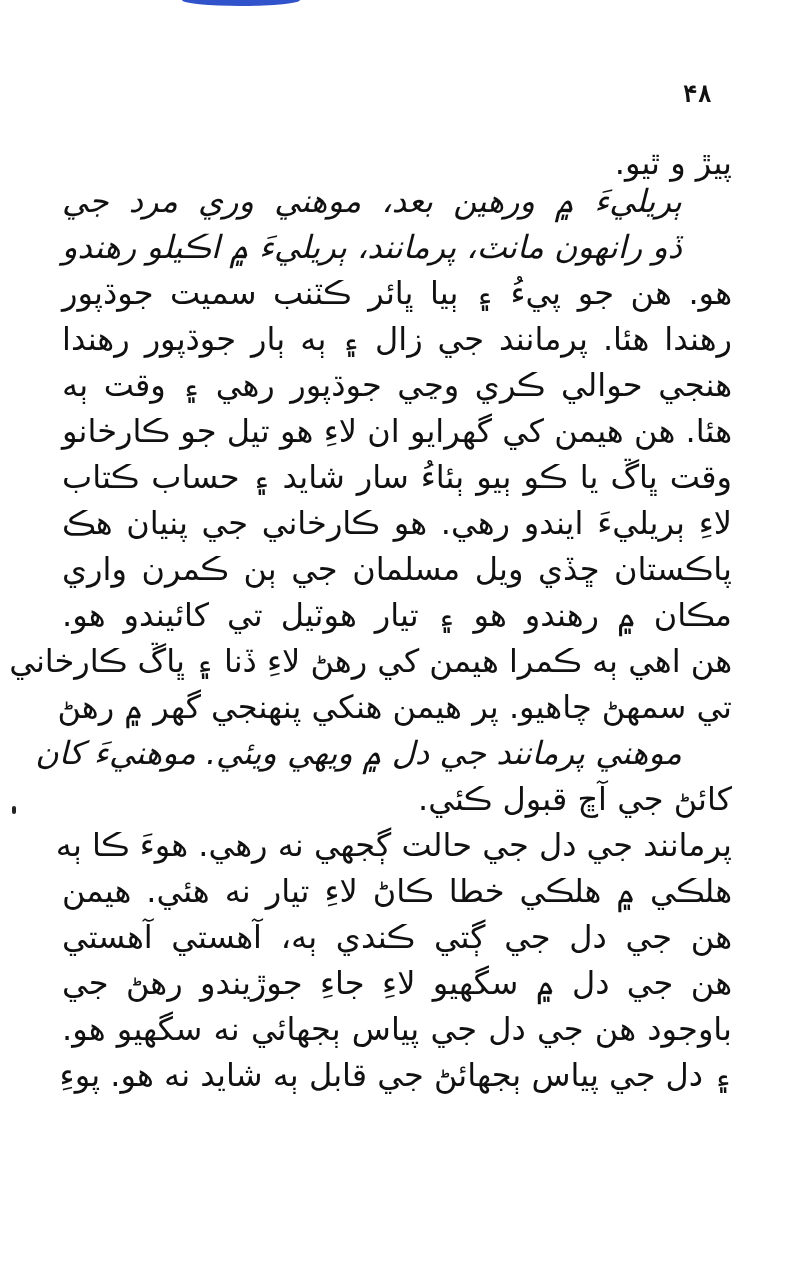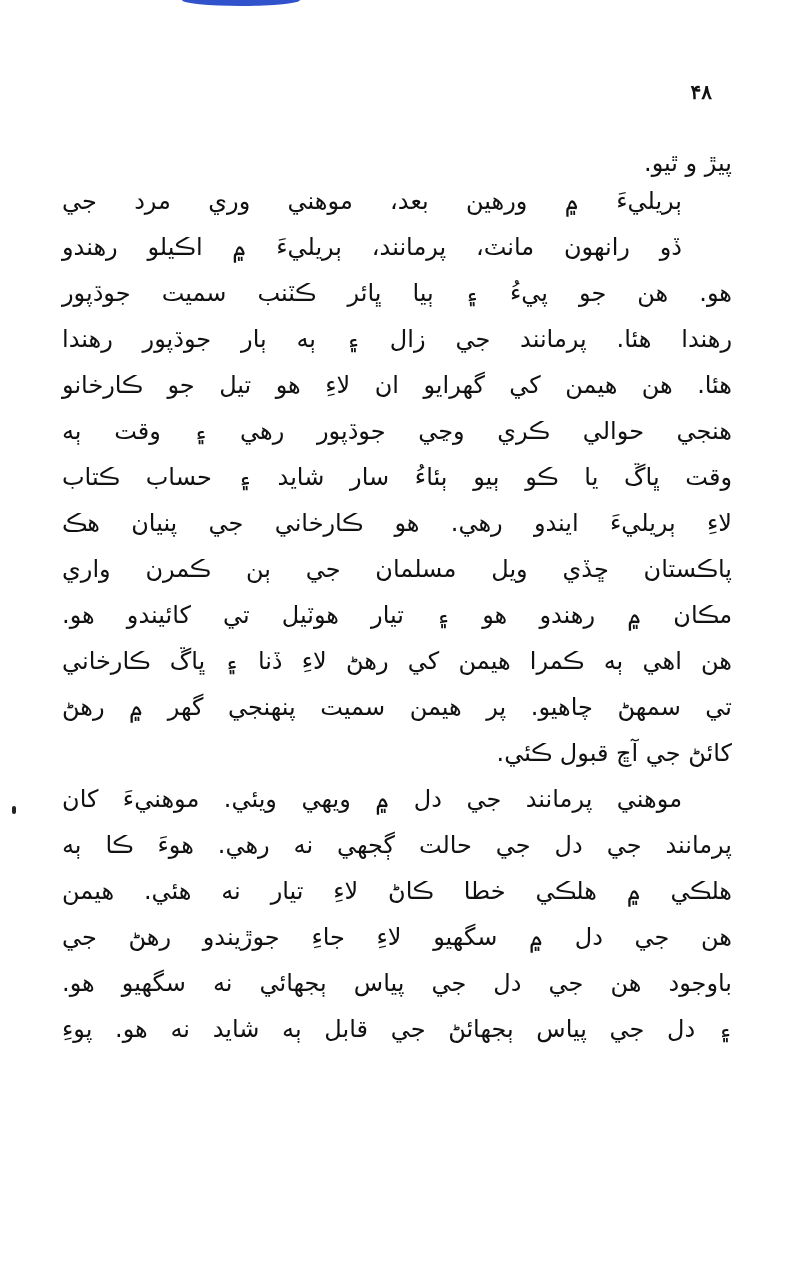--- a/index.html
+++ b/index.html
@@ -22,46 +22,47 @@
     width: 118px;
     height: 6px;
     background: #1a3fc4;
     border-radius: 0 0 60px 60px / 0 0 6px 6px;
     opacity: 0.9;
   }
   .page-number {
     position: absolute;
     right: 88px;
     top: 80px;
-    font-size: 20px;
+    font-size: 24px;
     font-weight: bold;
     direction: rtl;
-    font-family: Liberation Serif, serif;
+    font-family: Liberation Mono, monospace;
   }
   .text-block {
     position: absolute;
     left: 62px;
     width: 670px;
     top: 148px;
     direction: rtl;
   }
   .line {
     height: 46px;
     line-height: 46px;
-    font-size: 24px;
+    font-size: 32px;
     white-space: nowrap;
     text-align: justify;
     text-align-last: justify;
     font-family: "DejaVu Sans", sans-serif;
   }
   .line.short {
     text-align-last: right;
   }
   .line.indent {
     padding-right: 50px;
+    font-style: italic;
   }
   .line.first {
     height: 30px;
     line-height: 30px;
   }
   .stray-dot {
     position: absolute;
     left: 12px;
     top: 806px;
     width: 4px;
@@ -76,30 +77,31 @@
 <div class="blue-mark"></div>
 
 <div class="page-number">۴۸</div>
 
 <div class="text-block">
   <div class="line short first">پيڙ و ٿيو.</div>
   <div class="line indent">ٻريليءَ ۾ ورهين بعد، موهني وري مرد جي</div>
   <div class="line indent">ڏو رانهون مانٽ، پرمانند، ٻريليءَ ۾ اڪيلو رهندو</div>
   <div class="line">هو. هن جو پيءُ ۽ ٻيا ڀائر ڪٽنب سميت جوڌپور</div>
   <div class="line">رهندا هئا. پرمانند جي زال ۽ ٻه ٻار جوڌپور رهندا</div>
+  <div class="line">هنجي حوالي ڪري وڃي جوڌپور رهي ۽ وقت ٻه</div>
   <div class="line">هئا. هن هيمن کي گهرايو ان لاءِ هو تيل جو ڪارخانو</div>
-  <div class="line">هنجي حوالي ڪري وڃي جوڌپور رهي ۽ وقت ٻه</div>
   <div class="line">وقت ڀاڱ يا ڪو ٻيو ٻئاءُ سار شايد ۽ حساب ڪتاب</div>
   <div class="line">لاءِ ٻريليءَ ايندو رهي. هو ڪارخاني جي پنيان هڪ</div>
   <div class="line">پاڪستان ڇڏي ويل مسلمان جي ٻن ڪمرن واري</div>
   <div class="line">مڪان ۾ رهندو هو ۽ تيار هوٽيل تي کائيندو هو.</div>
   <div class="line">هن اهي ٻه ڪمرا هيمن کي رهڻ لاءِ ڏنا ۽ ڀاڱ ڪارخاني</div>
-  <div class="line">تي سمهڻ چاهيو. پر هيمن سميت پنهنجي گهر ۾ رهڻ</div>
+  <div class="line">تي سمهڻ چاهيو. پر هيمن هنکي پنهنجي گهر ۾ رهڻ</div>
+  <div class="line indent">موهني پرمانند جي دل ۾ ويهي ويئي. موهنيءَ کان</div>
   <div class="line short">کائڻ جي آڇ قبول ڪئي.</div>
-  <div class="line indent">موهني پرمانند جي دل ۾ ويهي ويئي. موهنيءَ کان</div>
   <div class="line">پرمانند جي دل جي حالت ڳجهي نه رهي. هوءَ ڪا ٻه</div>
   <div class="line">هلڪي ۾ هلڪي خطا ڪاڻ لاءِ تيار نه هئي. هيمن</div>
+  <div class="line">هن جي دل جي ڳتي ڪندي ٻه، آهستي آهستي</div>
   <div class="line">هن جي دل ۾ سگهيو لاءِ جاءِ جوڙيندو رهڻ جي</div>
   <div class="line">باوجود هن جي دل جي پياس ٻجهائي نه سگهيو هو.</div>
   <div class="line">۽ دل جي پياس ٻجهائڻ جي قابل ٻه شايد نه هو. پوءِ</div>
 </div>
 
 <div class="stray-dot"></div>
 
 </body></html>

